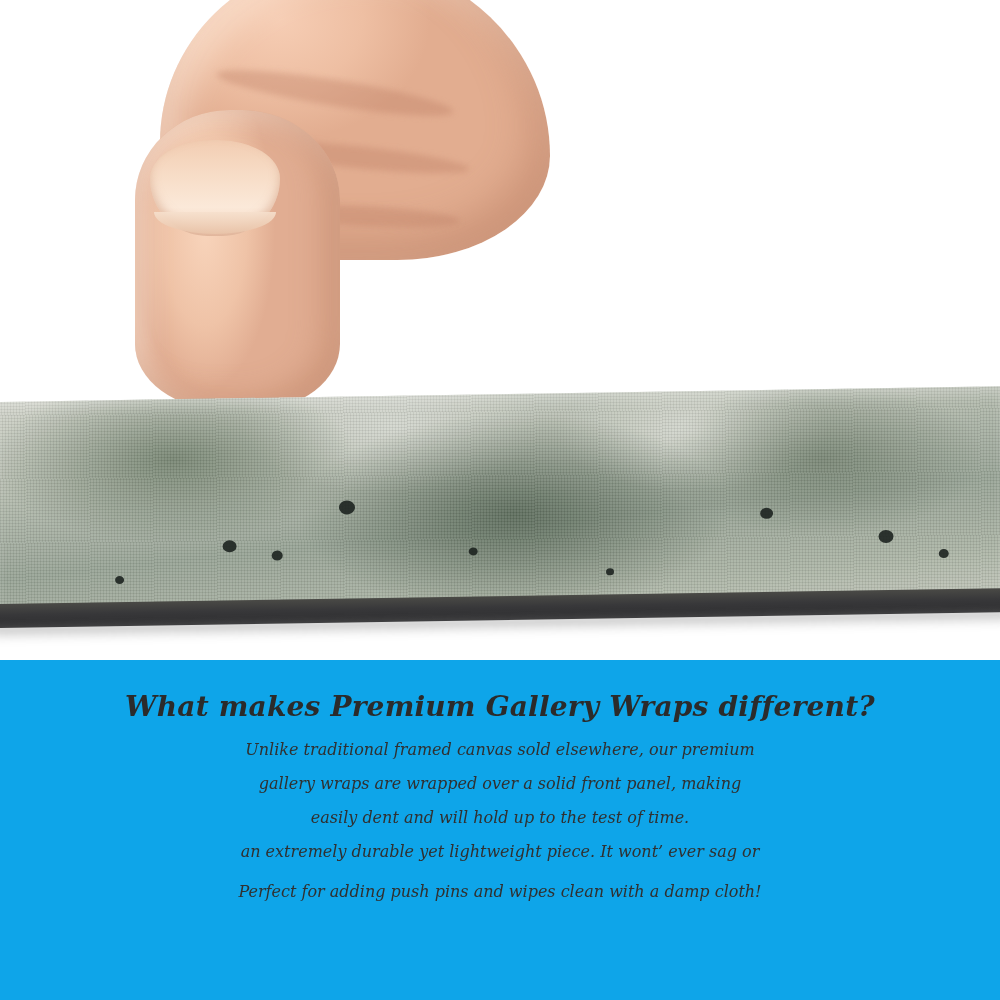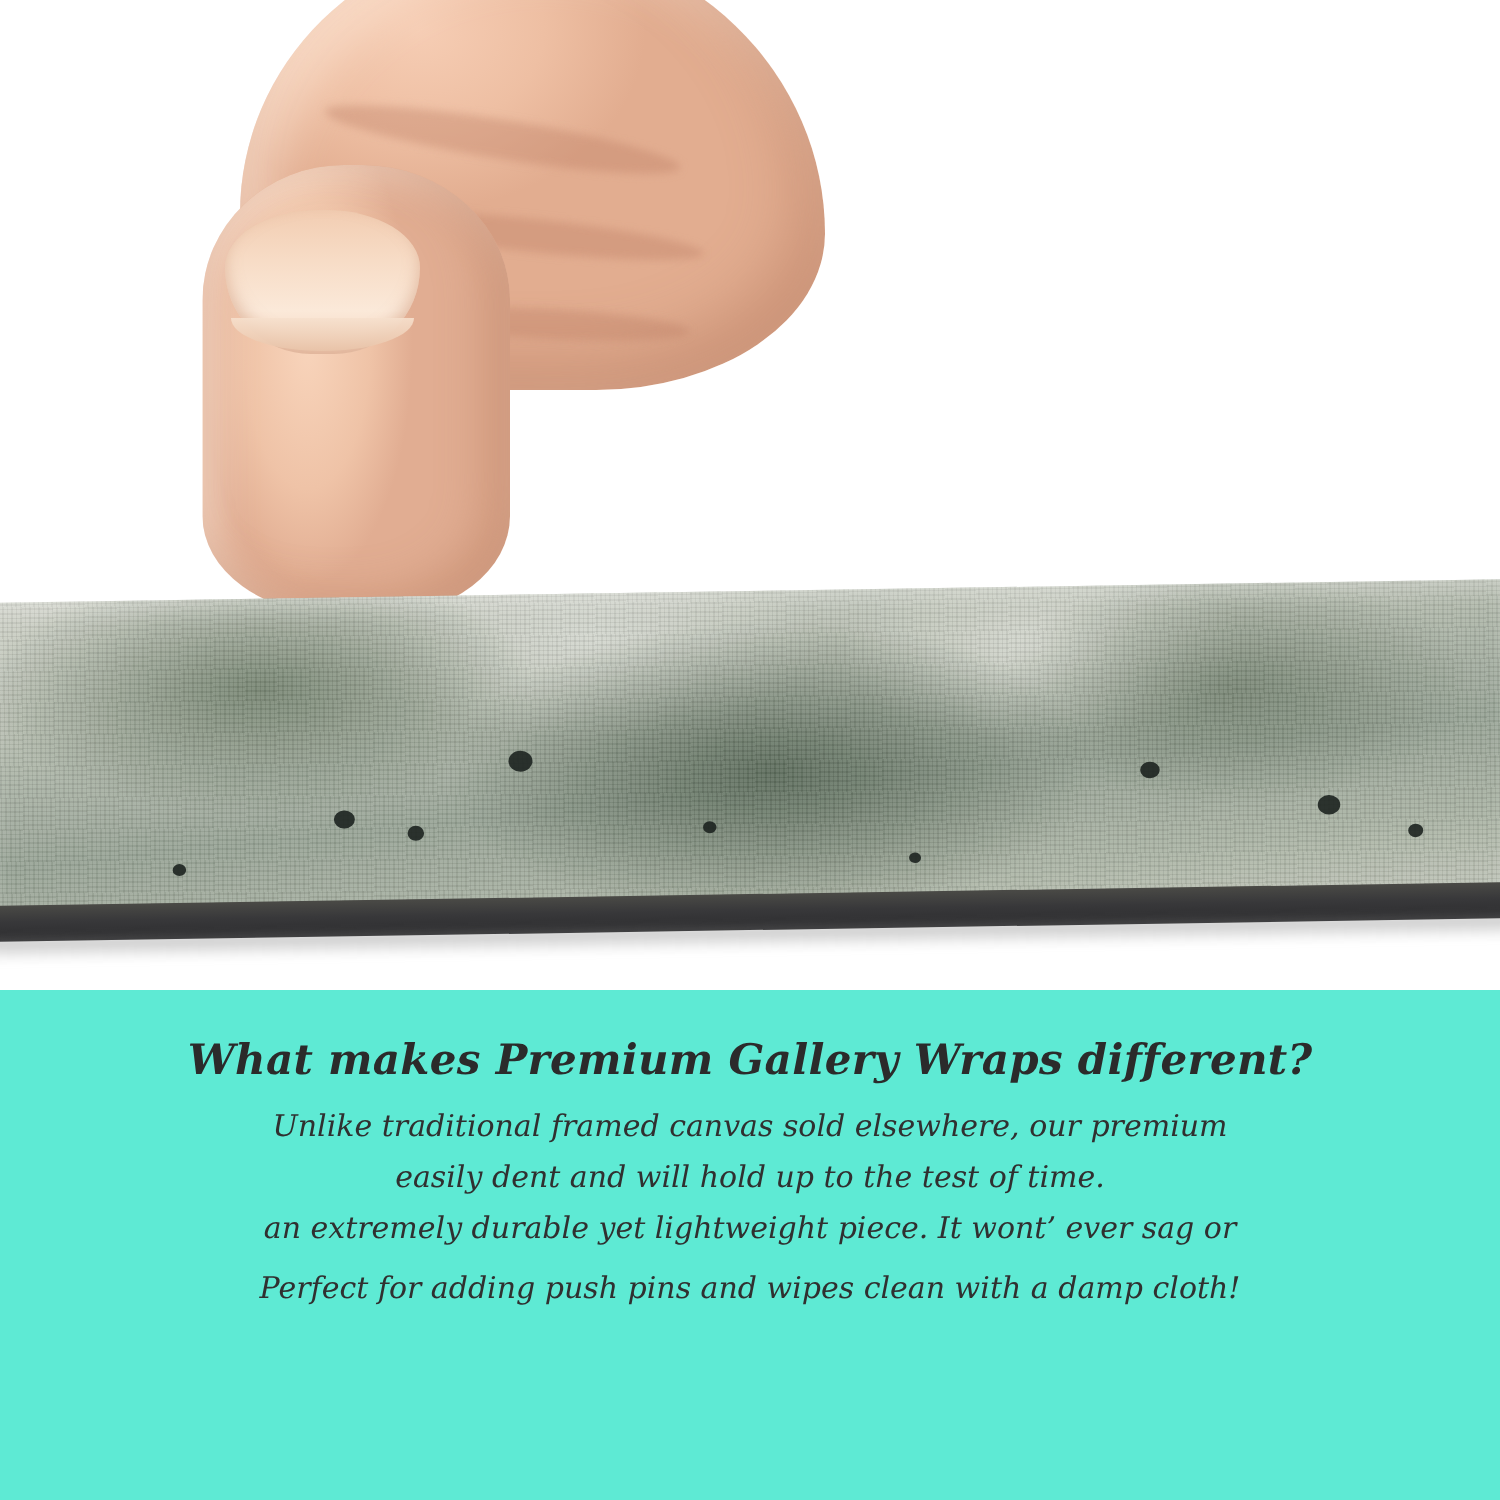--- a/index.html
+++ b/index.html
@@ -10,21 +10,21 @@
   body {
     width: 1000px;
     height: 1000px;
     font-family: "DejaVu Sans", sans-serif;
     overflow: hidden;
   }
   .promo {
     position: relative;
     width: 1000px;
     height: 1000px;
-    background: #5eead4;
+    background: #0ea5e9;
     overflow: hidden;
   }
 
   
   .photo {
     position: absolute;
     left: 0; top: 0;
     width: 1000px;
     height: 660px;
     background: #ffffff;
@@ -156,21 +156,21 @@
     font-style: italic;
     color: #2b2b2b;
   }
   .caption-heading {
     font-size: 28px;
     font-weight: 700;
     letter-spacing: 0.2px;
     margin-bottom: 10px;
   }
   .caption-line {
-    font-size: 20px;
+    font-size: 16px;
     line-height: 34px;
     font-weight: 400;
     color: #303030;
   }
   .caption-line.last {
     margin-top: 6px;
   }
 </style>
 </head>
 <body>
@@ -200,18 +200,19 @@
       <div class="speck" style="left:611px; top:176px; width:8px; height:7px;"></div>
       <div class="speck" style="left:120px; top:176px; width:9px; height:8px;"></div>
     </div>
     <div class="canvas-bottom"></div>
     <div class="canvas-shadow"></div>
   </div>
 
   <div class="caption">
     <div class="caption-heading">What makes Premium Gallery Wraps different?</div>
     <div class="caption-line">Unlike traditional framed canvas sold elsewhere, our premium</div>
+    <div class="caption-line">gallery wraps are wrapped over a solid front panel, making</div>
     <div class="caption-line">easily dent and will hold up to the test of time.</div>
     <div class="caption-line">an extremely durable yet lightweight piece. It wont’ ever sag or</div>
     <div class="caption-line last">Perfect for adding push pins and wipes clean with a damp cloth!</div>
   </div>
 
 </div>
 
 </body></html>

